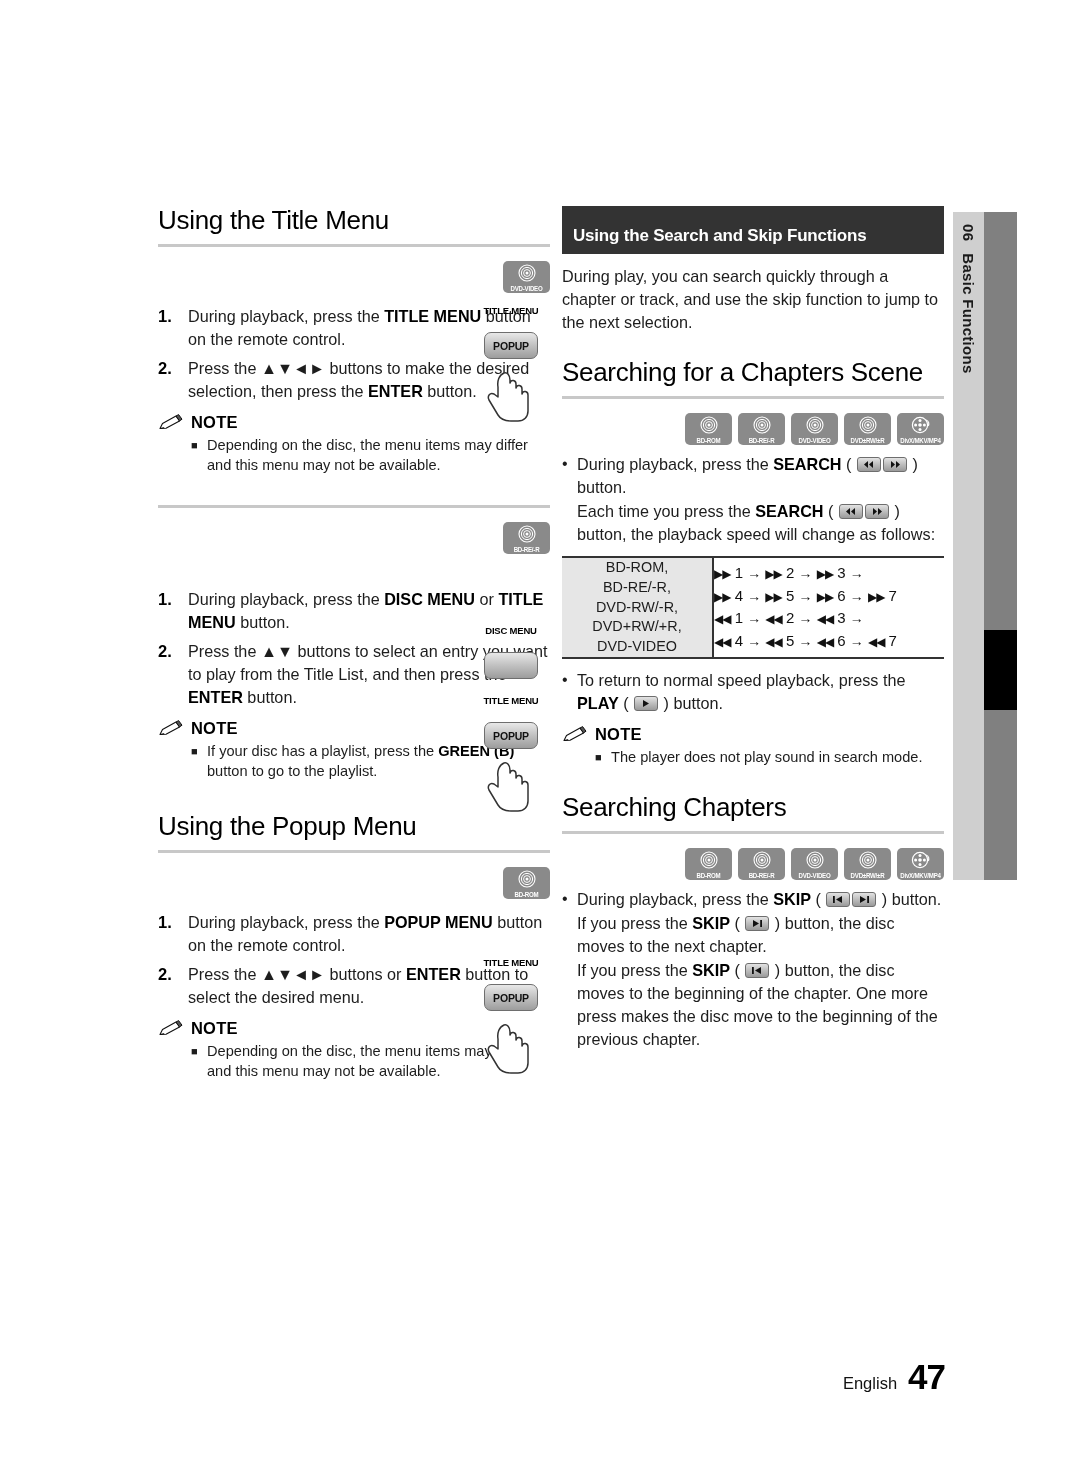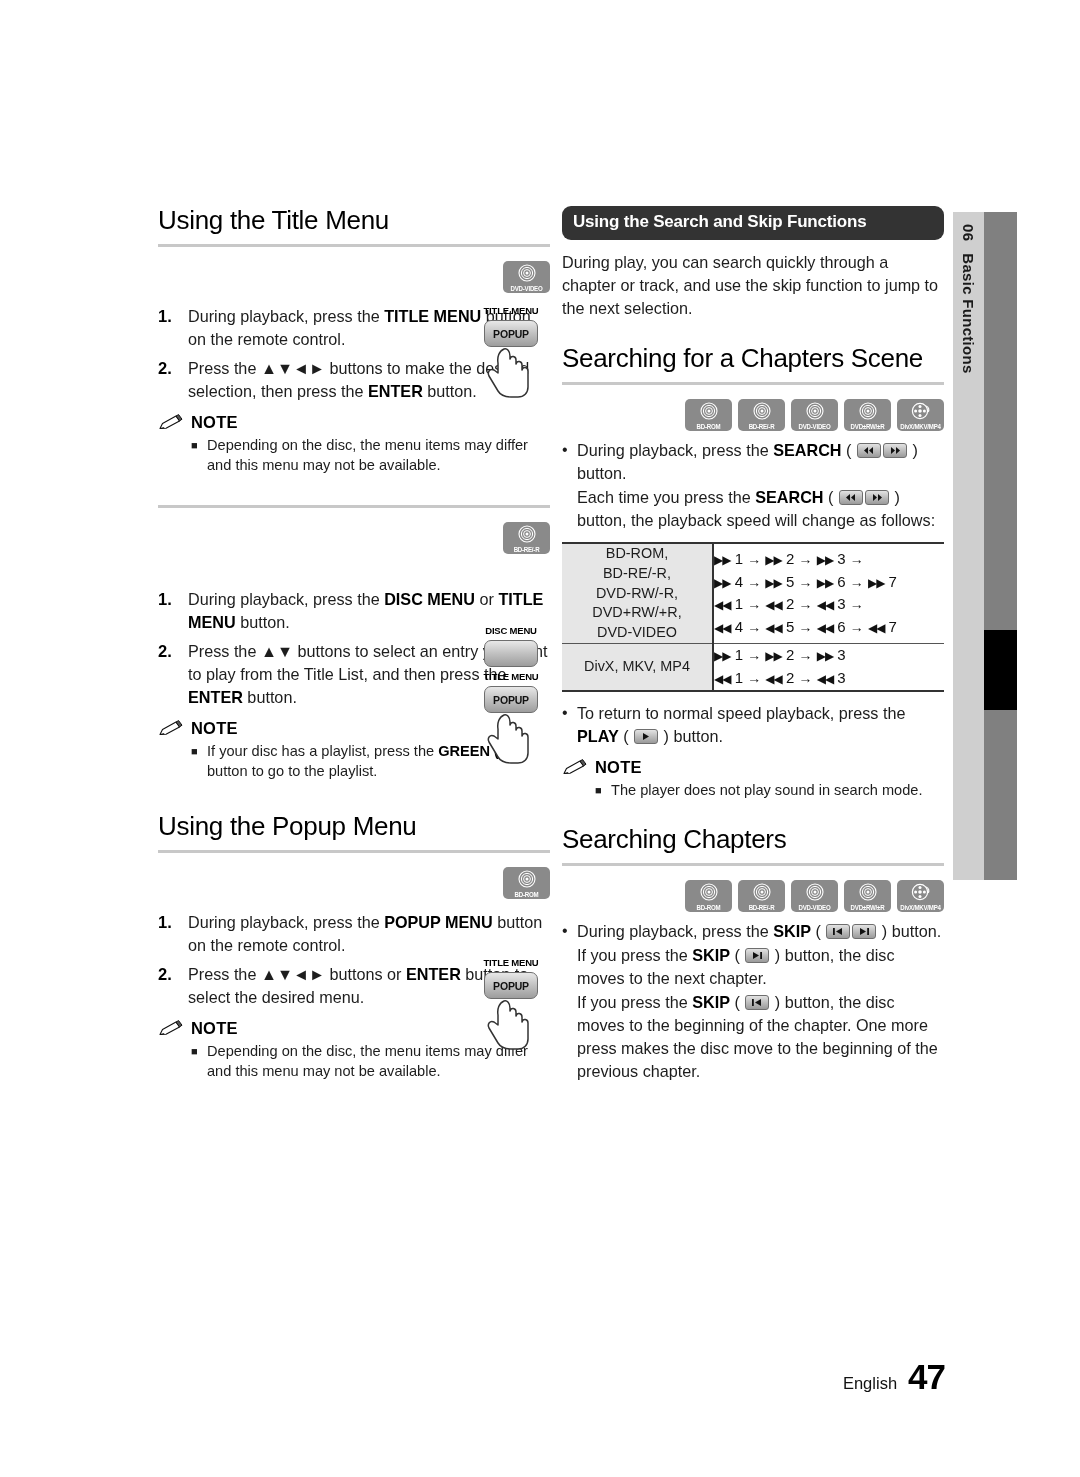--- a/index.html
+++ b/index.html
@@ -98,24 +98,23 @@
     height: 3px;
     background: #c8c8c8;
     margin-bottom: 6px;
   }
 
   .banner {
     background: #333333;
     color: #ffffff;
     font-size: 17px;
     font-weight: bold;
-    padding: 7px 11px 8px 11px;
+    padding: 21px 11px 8px 11px;
     letter-spacing: -0.2px;
     line-height: 1.1;
-    border-radius: 9px;
   }
 
   
   .para {
     font-size: 16.2px;
     line-height: 1.42;
     margin: 11px 0 0 0;
     color: #1d1d1d;
   }
   b, .b { font-weight: bold; color: #000; }
@@ -246,21 +245,21 @@
   .rb-label {
     font-size: 9.5px;
     font-weight: bold;
     color: #000;
     letter-spacing: -0.2px;
     margin-bottom: 1px;
   }
   .rb-key {
     width: 54px;
     height: 27px;
-    margin: 4px auto;
+    margin: 16px auto;
     border-radius: 7px;
     background: linear-gradient(180deg,#e8e8e8 0%,#c2c2c2 48%,#9d9d9d 100%);
     border: 1.3px solid #6e6e6e;
     display: flex;
     align-items: center;
     justify-content: center;
     font-size: 10.5px;
     font-weight: bold;
     color: #111;
     letter-spacing: -0.2px;
@@ -647,35 +646,20 @@
             <span class="ff">◀◀</span> 3 <span class="arr">→</span>
           </div>
           <div>
             <span class="ff">◀◀</span> 4 <span class="arr">→</span>
             <span class="ff">◀◀</span> 5 <span class="arr">→</span>
             <span class="ff">◀◀</span> 6 <span class="arr">→</span>
             <span class="ff">◀◀</span> 7
           </div>
         </td>
       </tr>
-      <tr>
-        <td class="st-label">DivX, MKV, MP4</td>
-        <td class="st-val">
-          <div>
-            <span class="ff">▶▶</span> 1 <span class="arr">→</span>
-            <span class="ff">▶▶</span> 2 <span class="arr">→</span>
-            <span class="ff">▶▶</span> 3
-          </div>
-          <div>
-            <span class="ff">◀◀</span> 1 <span class="arr">→</span>
-            <span class="ff">◀◀</span> 2 <span class="arr">→</span>
-            <span class="ff">◀◀</span> 3
-          </div>
-        </td>
-      </tr>
     </tbody>
       </table>
 
     <div class="bullet" style="margin-top:10px;">
       <span class="bullet-dot">•</span>
       <span class="bullet-body">To return to normal speed playback, press the <b>PLAY</b> (
         <span class="keybox"><svg width="22" height="13" viewBox="0 0 22 13">
               <path d="M8 3 L14 6.5 L8 10 Z" fill="#111"></path>
             </svg></span>
         ) button.</span>

